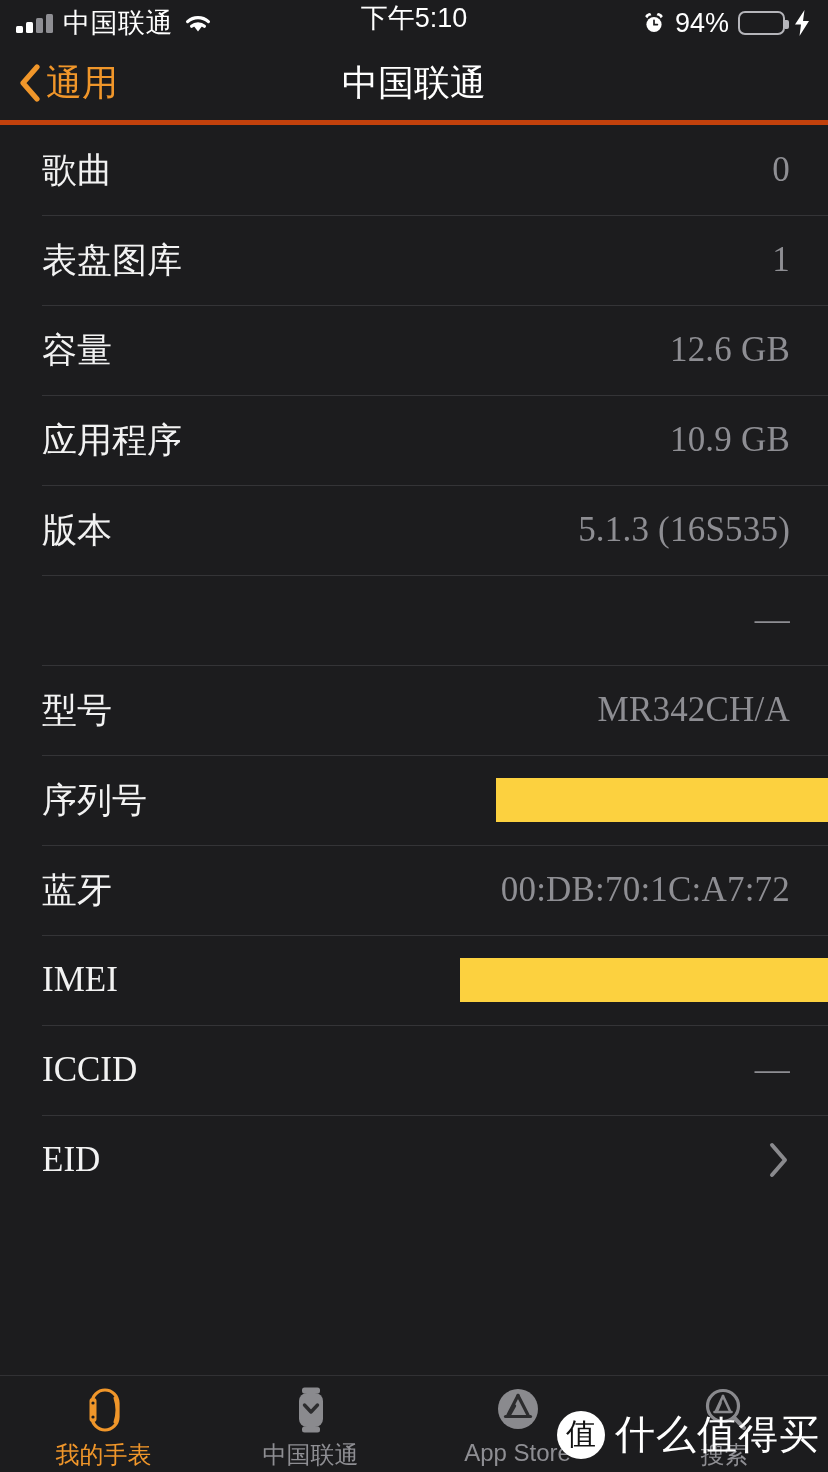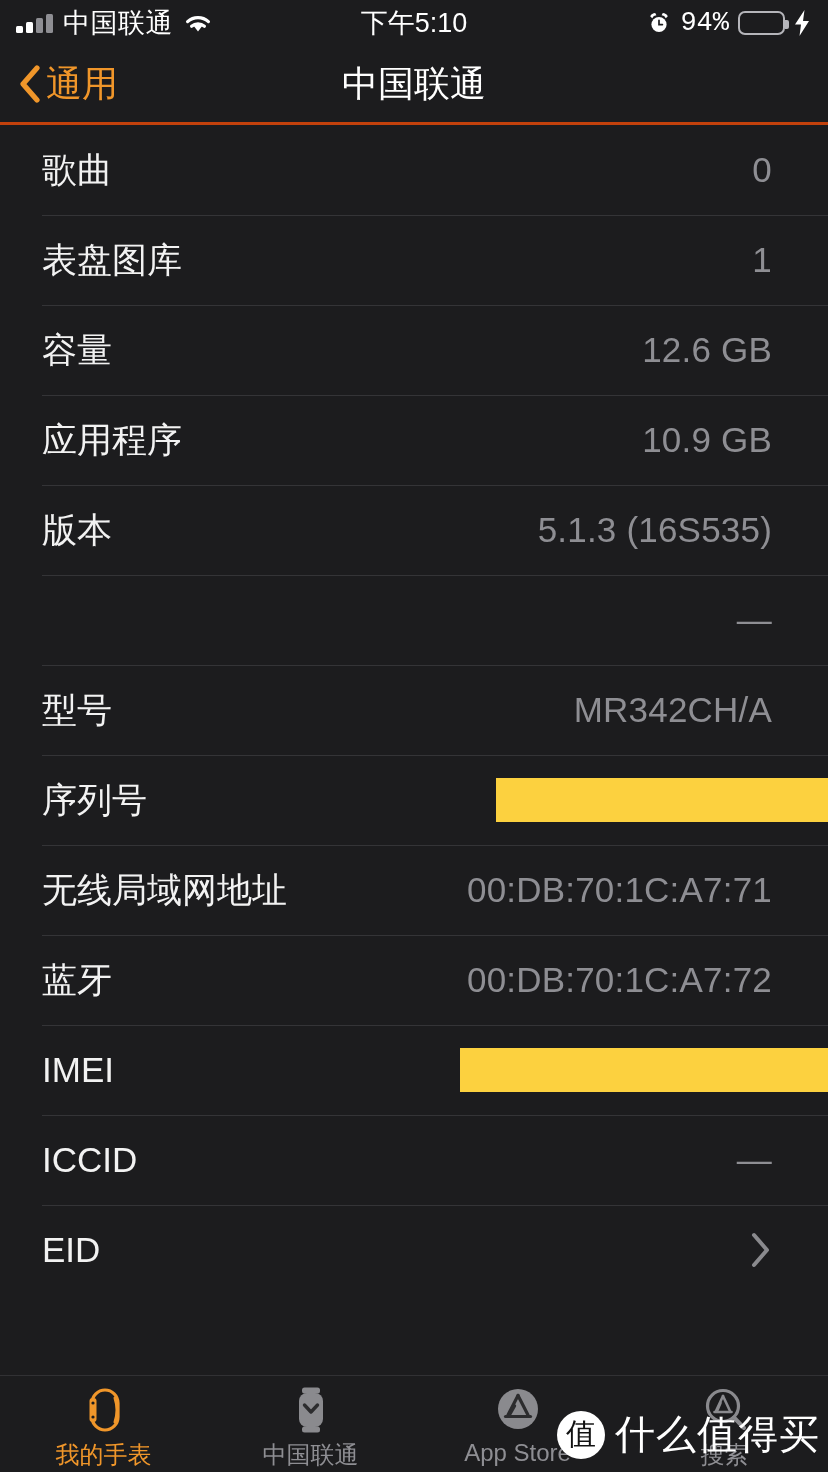--- a/index.html
+++ b/index.html
@@ -29,46 +29,46 @@
   .signal i{ display:block; width:7px; border-radius:1.5px; background:#ffffff; }
   .signal i.b1{ height:7px; }
   .signal i.b2{ height:11px; }
   .signal i.b3{ height:15px; background:#8e8e93; }
   .signal i.b4{ height:19px; background:#8e8e93; }
   .carrier{ color:#fff; font-size:27px; letter-spacing:0.5px; }
   .wifi{ width:30px; height:22px; position:relative; }
 
   .sb-center{
     position:absolute; left:0; right:0; top:0; bottom:0;
-    display:flex; align-items:center; justify-content:center;
+    display:flex; justify-content:center;
     pointer-events:none;
   }
   .sb-time{ color:#fff; font-size:27px; }
 
   .sb-right{
     margin-left:auto; display:flex; align-items:center; gap:9px;
   }
   .alarm{ width:24px; height:24px; position:relative; }
-  .batt-pct{ color:#fff; font-size:27px;font-family:Liberation Mono, monospace; }
+  .batt-pct{ color:#fff; font-size:27px; }
   .batt{
     width:47px; height:24px; border:2.5px solid #b5b5ba;
     border-radius:7px; position:relative; padding:2px;
   }
   .batt::after{
     content:""; position:absolute; right:-6px; top:7px;
     width:4px; height:9px; background:#b5b5ba; border-radius:0 2px 2px 0;
   }
   .batt-fill{ height:100%; background:#3cd845; border-radius:3px; }
   .bolt{ width:16px; height:26px; }
 
   
   .navbar{
     height:79px; flex:0 0 79px;
     position:relative;
-    border-bottom:3px solid #c2410c;
+    border-bottom:5px solid #c2410c;
     background:#1c1c1e;
   }
   .back{
     position:absolute; left:18px; top:0; bottom:0;
     display:flex; align-items:center; gap:4px;
     cursor:pointer;
   }
   .back-chev{ width:24px; height:38px; }
   .back-label{ color:#f0962a; font-size:36px; }
   .nav-title{
@@ -76,22 +76,23 @@
     display:flex; align-items:center; justify-content:center;
     color:#fff; font-size:36px; pointer-events:none;
   }
   .nav-title span{ transform:translateX(0px); }
 
   
   .list{ flex:1 1 auto; background:#1c1c1e; overflow:hidden; }
   .row{
     height:90px;
     display:flex; align-items:center;
-    padding:0 56px 0 42px;
-    position:relative;
+    padding:0 38px 0 42px;
+    position:relative;
+    font-family:Liberation Serif, serif;
   }
   .row + .row::before{
     content:""; position:absolute; left:42px; right:0; top:0;
     height:1px; background:#343437;
   }
   .row-label{ color:#f2f2f2; font-size:35px; white-space:nowrap; }
   .row-value{
     margin-left:auto; color:#8e8e93; font-size:35px;
     white-space:nowrap; letter-spacing:0.2px;
   }
@@ -234,24 +235,20 @@
     <div class="row">
       <span class="row-label">型号</span>
       <span class="row-value">MR342CH/A</span>
     </div>
 
     <div class="row">
       <span class="row-label">序列号</span>
       <span class="redact serial"></span>
     </div>
 
-    <div class="row">
-      <span class="row-label">无线局域网地址</span>
-      <span class="row-value">00:DB:70:1C:A7:71</span>
-    </div>
 
     <div class="row">
       <span class="row-label">蓝牙</span>
       <span class="row-value">00:DB:70:1C:A7:72</span>
     </div>
 
     <div class="row">
       <span class="row-label">IMEI</span>
       <span class="redact imei"></span>
     </div>

